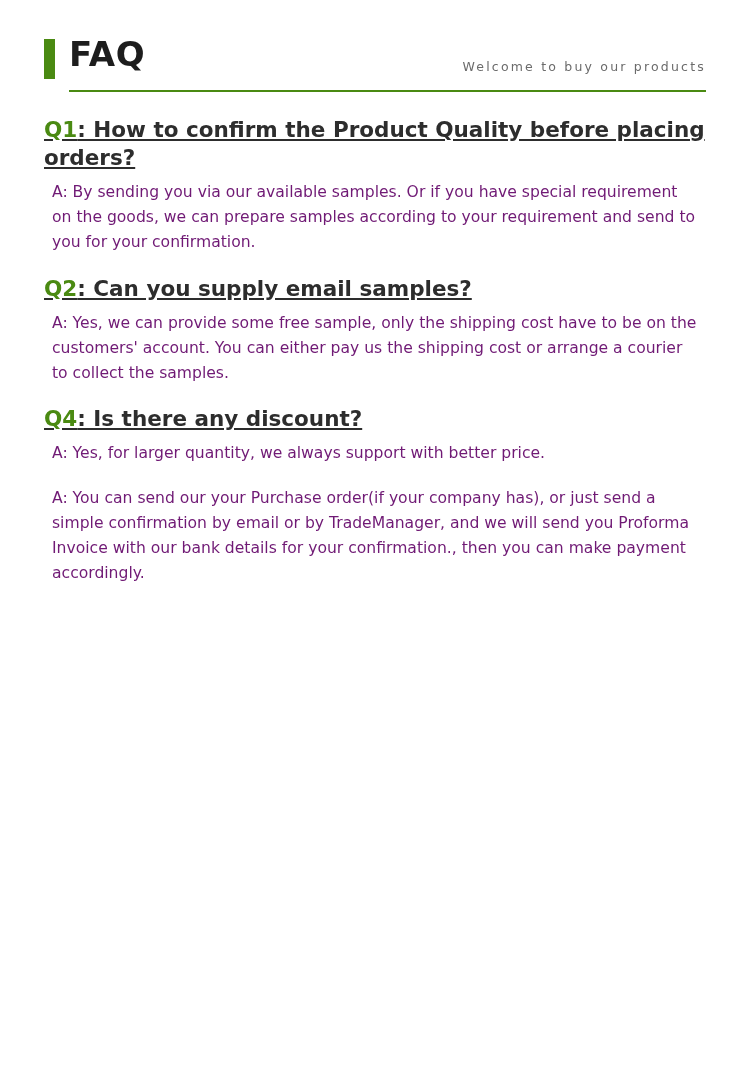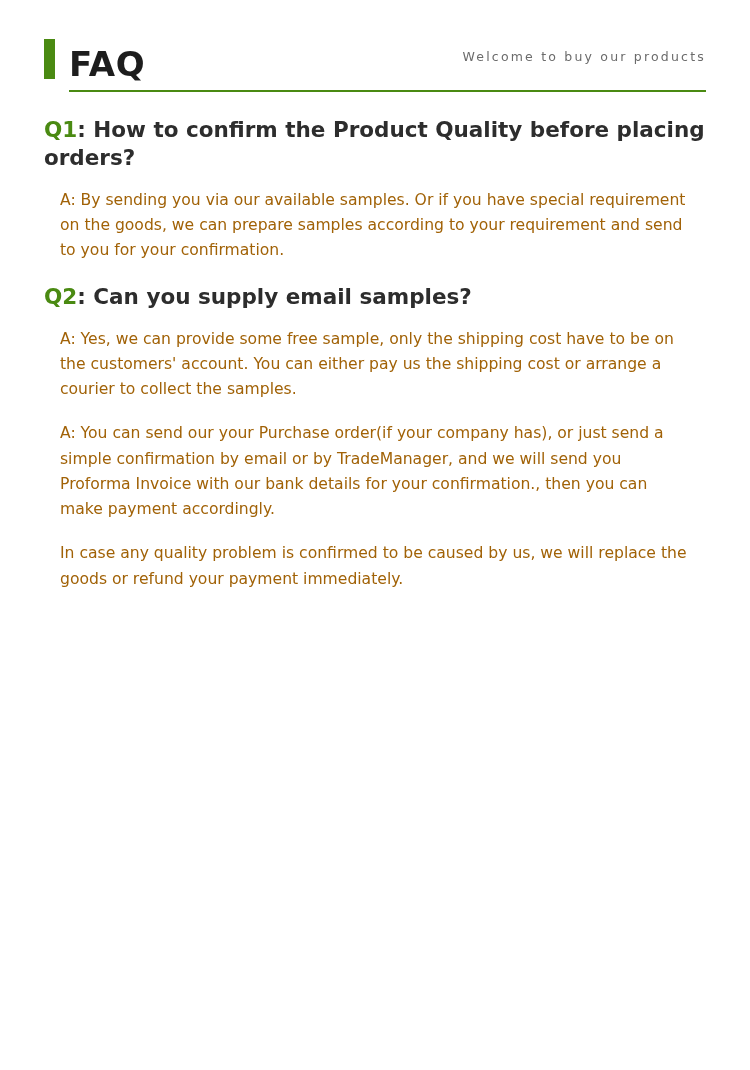--- a/index.html
+++ b/index.html
@@ -36,28 +36,28 @@
     margin-right: 14px;
     margin-bottom: 3px;
     flex: none;
   }
   .header-title {
     font-size: 34px;
     font-weight: bold;
     color: #1d1d1d;
     letter-spacing: 0.5px;
     line-height: 1;
-    margin-bottom: 1px;
+    margin-bottom: 11px;
   }
   .header-tag {
     margin-left: auto;
     font-size: 12.5px;
     color: #6b6b6b;
     letter-spacing: 2.2px;
-    margin-bottom: 18px;
+    margin-bottom: 8px;
     white-space: nowrap;
   }
   .header-rule {
     height: 2px;
     background: #4a8a12;
     margin-top: 8px;
     margin-left: 25px;
   }
 
   
@@ -66,29 +66,30 @@
   }
   .faq-item {
     margin-bottom: 19px;
   }
   .faq-q {
     font-size: 21.5px;
     font-weight: bold;
     color: #2d2d2d;
     line-height: 1.3;
     margin: 0 0 7px 0;
+    text-decoration: underline;
   }
   .faq-q .q-label {
     color: #4a8a12;
   }
   .faq-a {
     font-size: 15.6px;
     line-height: 1.62;
-    color: #a16207;
-    margin: 16px;
+    color: #701a75;
+    margin: 8px;
   }
   .faq-a .a-line {
     display: block;
   }
 </style>
 </head>
 <body>
 
 <div class="page">
 
@@ -113,27 +114,34 @@
     <div class="faq-item">
       <p class="faq-q">
         <span class="q-label">Q2</span><span>: Can you supply email samples?</span>
       </p>
       <p class="faq-a">
         <span class="a-line">A: Yes, we can provide some free sample, only the shipping cost have to be on the customers' account. You can either pay us the shipping cost or arrange a courier to collect the samples.</span>
       </p>
     </div>
 
 
+    <div class="faq-item">
+      <p class="faq-q">
+        <span class="q-label">Q4</span><span>: Is there any discount?</span>
+      </p>
+      <p class="faq-a">
+        <span class="a-line">A: Yes, for larger quantity, we always support with better price.</span>
+      </p>
+    </div>
 
     <div class="faq-item">
       <p class="faq-a">
         <span class="a-line">A: You can send our your Purchase order(if your company has), or just send a simple confirmation by email or by TradeManager, and we will send you Proforma Invoice with our bank details for your confirmation., then you can make payment accordingly.</span>
       </p>
     </div>
 
     <div class="faq-item">
       <p class="faq-a">
-        <span class="a-line">In case any quality problem is confirmed to be caused by us, we will replace the goods or refund your payment immediately.</span>
       </p>
     </div>
 
   </div>
 </div>
 
 </body></html>

